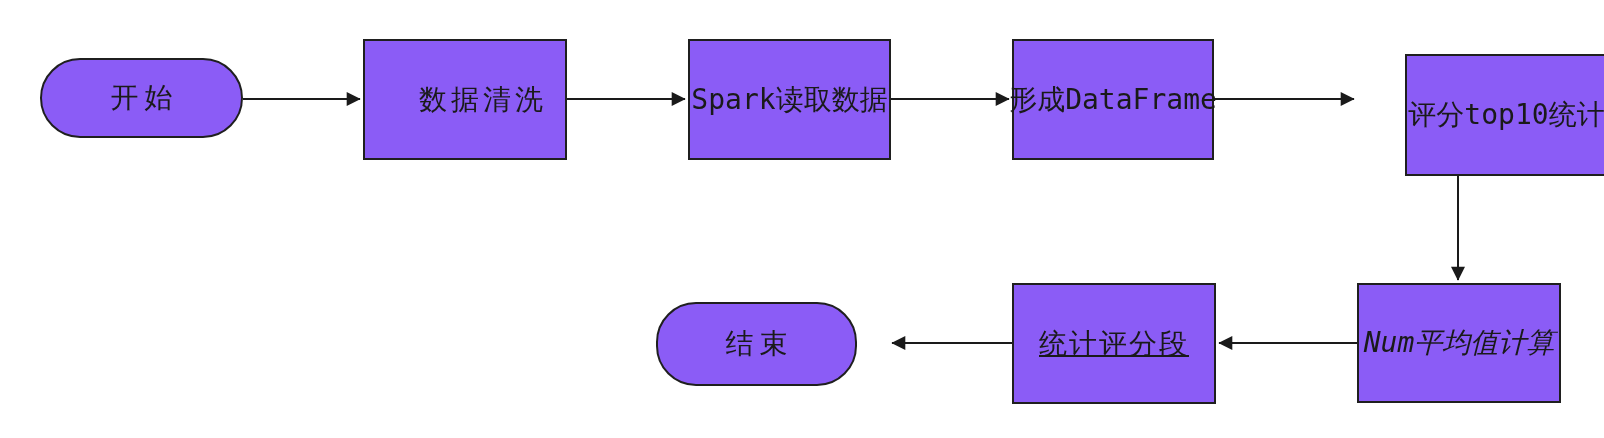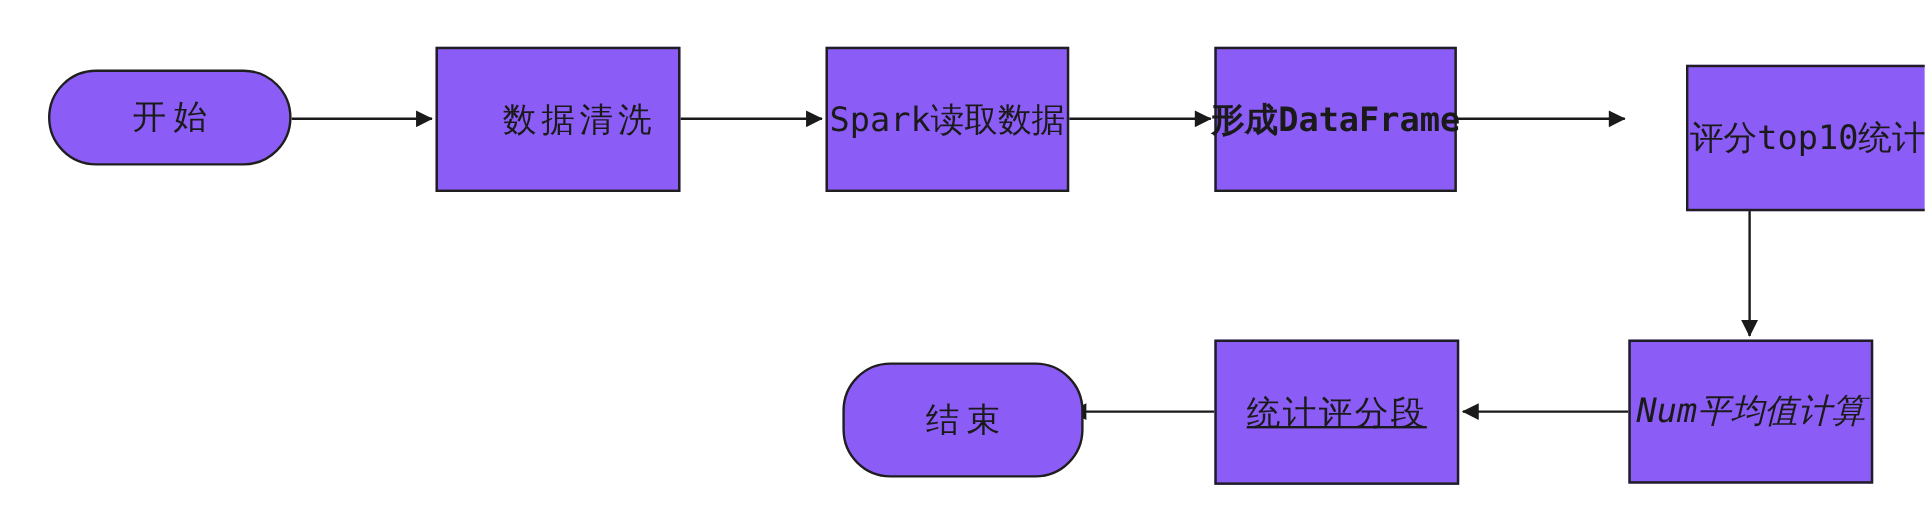--- a/index.html
+++ b/index.html
@@ -37,25 +37,25 @@
     line-height: 1.2;
     white-space: nowrap;
   }
   .node.terminator {
     border-radius: 40px / 40px;
   }
   
   #node-start            { left: 40px;   top: 58px;  width: 203px; height: 80px; }
   #node-data-cleaning    { left: 363px;  top: 39px;  width: 204px; height: 121px; letter-spacing: 4px; padding-left: 36px; }
   #node-spark-read       { left: 688px;  top: 39px;  width: 203px; height: 121px; }
-  #node-form-dataframe   { left: 1012px; top: 39px;  width: 202px; height: 121px; font-weight: bold; }
+  #node-form-dataframe   { left: 1012px; top: 39px;  width: 202px; height: 121px; }
   #node-rating-top10     { left: 1357px; top: 54px;  width: 203px; height: 122px; margin-left: 48px; }
   #node-num-average      { left: 1357px; top: 283px; width: 204px; height: 120px; font-style: italic; }
   #node-rating-segments  { left: 1012px; top: 283px; width: 204px; height: 121px; letter-spacing: 2px; text-decoration: underline; }
-  #node-end              { left: 702px;  top: 302px; width: 201px; height: 96px; }
+  #node-end              { left: 656px;  top: 302px; width: 201px; height: 84px; }
   #node-start .lbl, #node-end .lbl { letter-spacing: 6px; margin-left: 6px; }
 </style>
 </head>
 <body>
 
 <div class="canvas">
 
   <svg class="edges" viewBox="0 0 1604 438" xmlns="http://www.w3.org/2000/svg">
     <defs>
       <marker id="arrow" viewBox="0 0 10 10" refX="9.5" refY="5" markerWidth="9" markerHeight="7" orient="auto">

